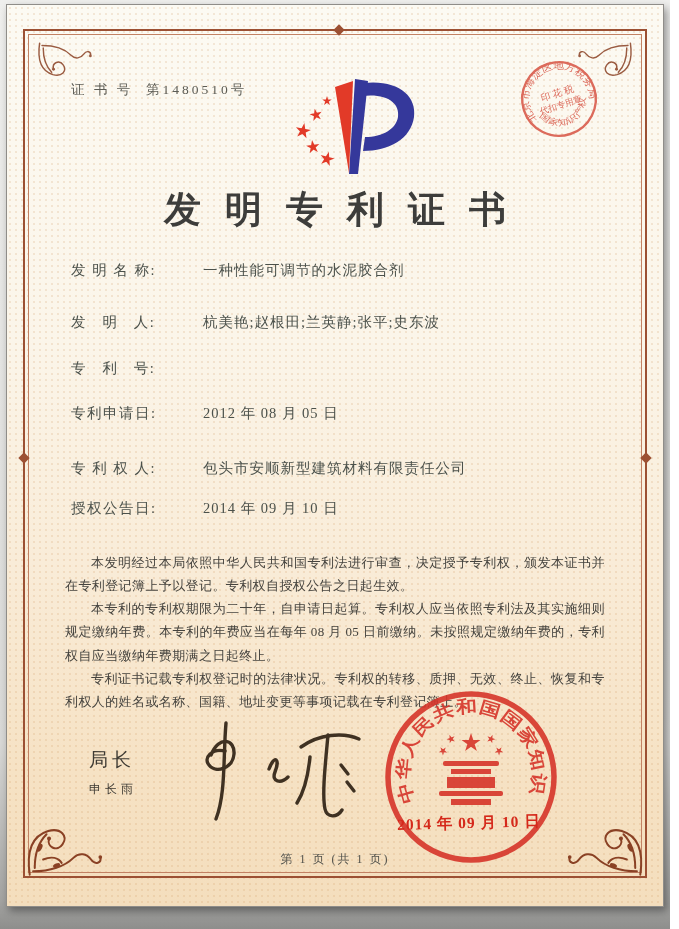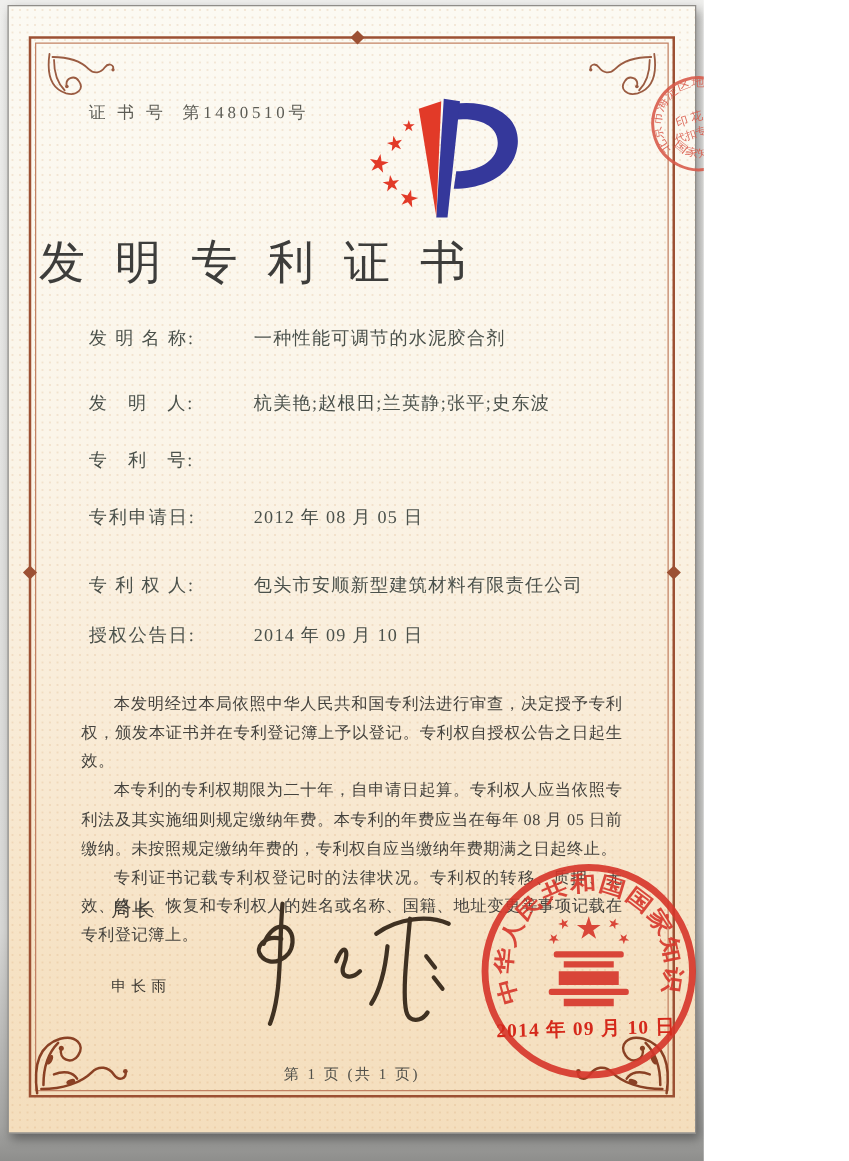--- a/index.html
+++ b/index.html
@@ -1,16 +1,16 @@
 <!DOCTYPE html>
 <html><head>
 <meta charset="utf-8">
 <style>
   html,body{margin:0;padding:0;}
-  .stage{position:relative;width:563px;height:929px;overflow:hidden;
+  .stage{position:relative;width:670px;height:929px;overflow:hidden;
          background:linear-gradient(180deg,#efefed 0%,#d8d8d6 80%,#a3a3a1 97%,#8e8e8c 100%);
          font-family:"Liberation Serif","DejaVu Serif",serif;}
   .sheet{position:absolute;left:6px;top:4px;right:6px;bottom:22px;
          background:linear-gradient(180deg,#fcfaf3 0%,#fbf5e9 38%,#f9ecd8 62%,#f6e2c4 85%,#f4debd 100%);
          border:1px solid #8f8d89;box-shadow:3px 4px 8px rgba(0,0,0,.38);}
   .texture{position:absolute;inset:0;pointer-events:none;opacity:.4;
          background-image:radial-gradient(circle,rgba(208,152,96,.5) 0.8px,transparent 1.1px);
          background-size:6px 6px;}
   .frame-outer{position:absolute;left:16px;top:24px;right:16px;bottom:28px;
          border:2px solid #9c5033;}
@@ -22,30 +22,30 @@
   .corner.tl{left:-2px;top:-2px;transform:scaleY(-1) scale(.72);opacity:.85;}
   .corner.tr{right:-2px;top:-2px;transform:scale(-1,-1) scale(.72);opacity:.85;}
   .diamond{position:absolute;width:8px;height:8px;background:#9c5033;transform:rotate(45deg);}
   .diamond.left{left:-5px;top:50%;}
   .diamond.right{right:-5px;top:50%;}
   .diamond.top{top:-5px;left:50%;}
 
   .cert-number{position:absolute;left:64px;top:76px;font-size:13.5px;color:#5c5c55;
          letter-spacing:3px;white-space:pre;}
   .logo{position:absolute;left:270px;top:70px;width:152px;height:104px;}
-  .title{position:absolute;left:0;right:0;top:180px;text-align:left;
-         font-size:37px;font-weight:400;color:#3d3d3b;letter-spacing:24px;text-indent:24px;}
+  .title{position:absolute;left:0;right:0;top:180px;text-align:center;
+         font-size:37px;font-weight:700;color:#3d3d3b;letter-spacing:24px;text-indent:24px;}
   .fields{position:absolute;left:64px;right:40px;top:0;}
   .f-row{position:absolute;left:0;display:flex;font-size:14.5px;color:#4b514b;gap:16px;}
   .f-label{white-space:pre;letter-spacing:1.5px;min-width:116px;}
   .f-value{letter-spacing:1px;}
   .paras{position:absolute;left:58px;right:58px;top:546px;font-size:13px;
          color:#45433e;text-align:justify;line-height:1.78;letter-spacing:.4px;}
   .paras p{margin:0;text-indent:2em;}
-  .sig-title{position:absolute;left:82px;top:714px;font-size:15px;color:#3e3a33;letter-spacing:4px;}
+  .sig-title{position:absolute;left:82px;top:742px;font-size:19px;color:#3e3a33;letter-spacing:4px;}
   .sig-name{position:absolute;left:82px;top:776px;font-size:12px;color:#3e3a33;letter-spacing:4px;}
   .sig-hand{position:absolute;left:182px;top:712px;width:190px;height:108px;}
   .seal{position:absolute;left:374px;top:682px;width:180px;height:180px;opacity:.9;}
   .seal-date{position:absolute;left:390px;top:808px;font-size:15.5px;font-weight:600;
          color:#d5291b;letter-spacing:1px;transform:rotate(-1.5deg);white-space:pre;}
   .tax-seal{position:absolute;left:506px;top:48px;width:92px;height:92px;opacity:.88;}
   .footer{position:absolute;left:0;right:0;top:846px;text-align:center;font-size:12px;
          color:#50504a;letter-spacing:2px;white-space:pre;}
 </style>
 </head>

